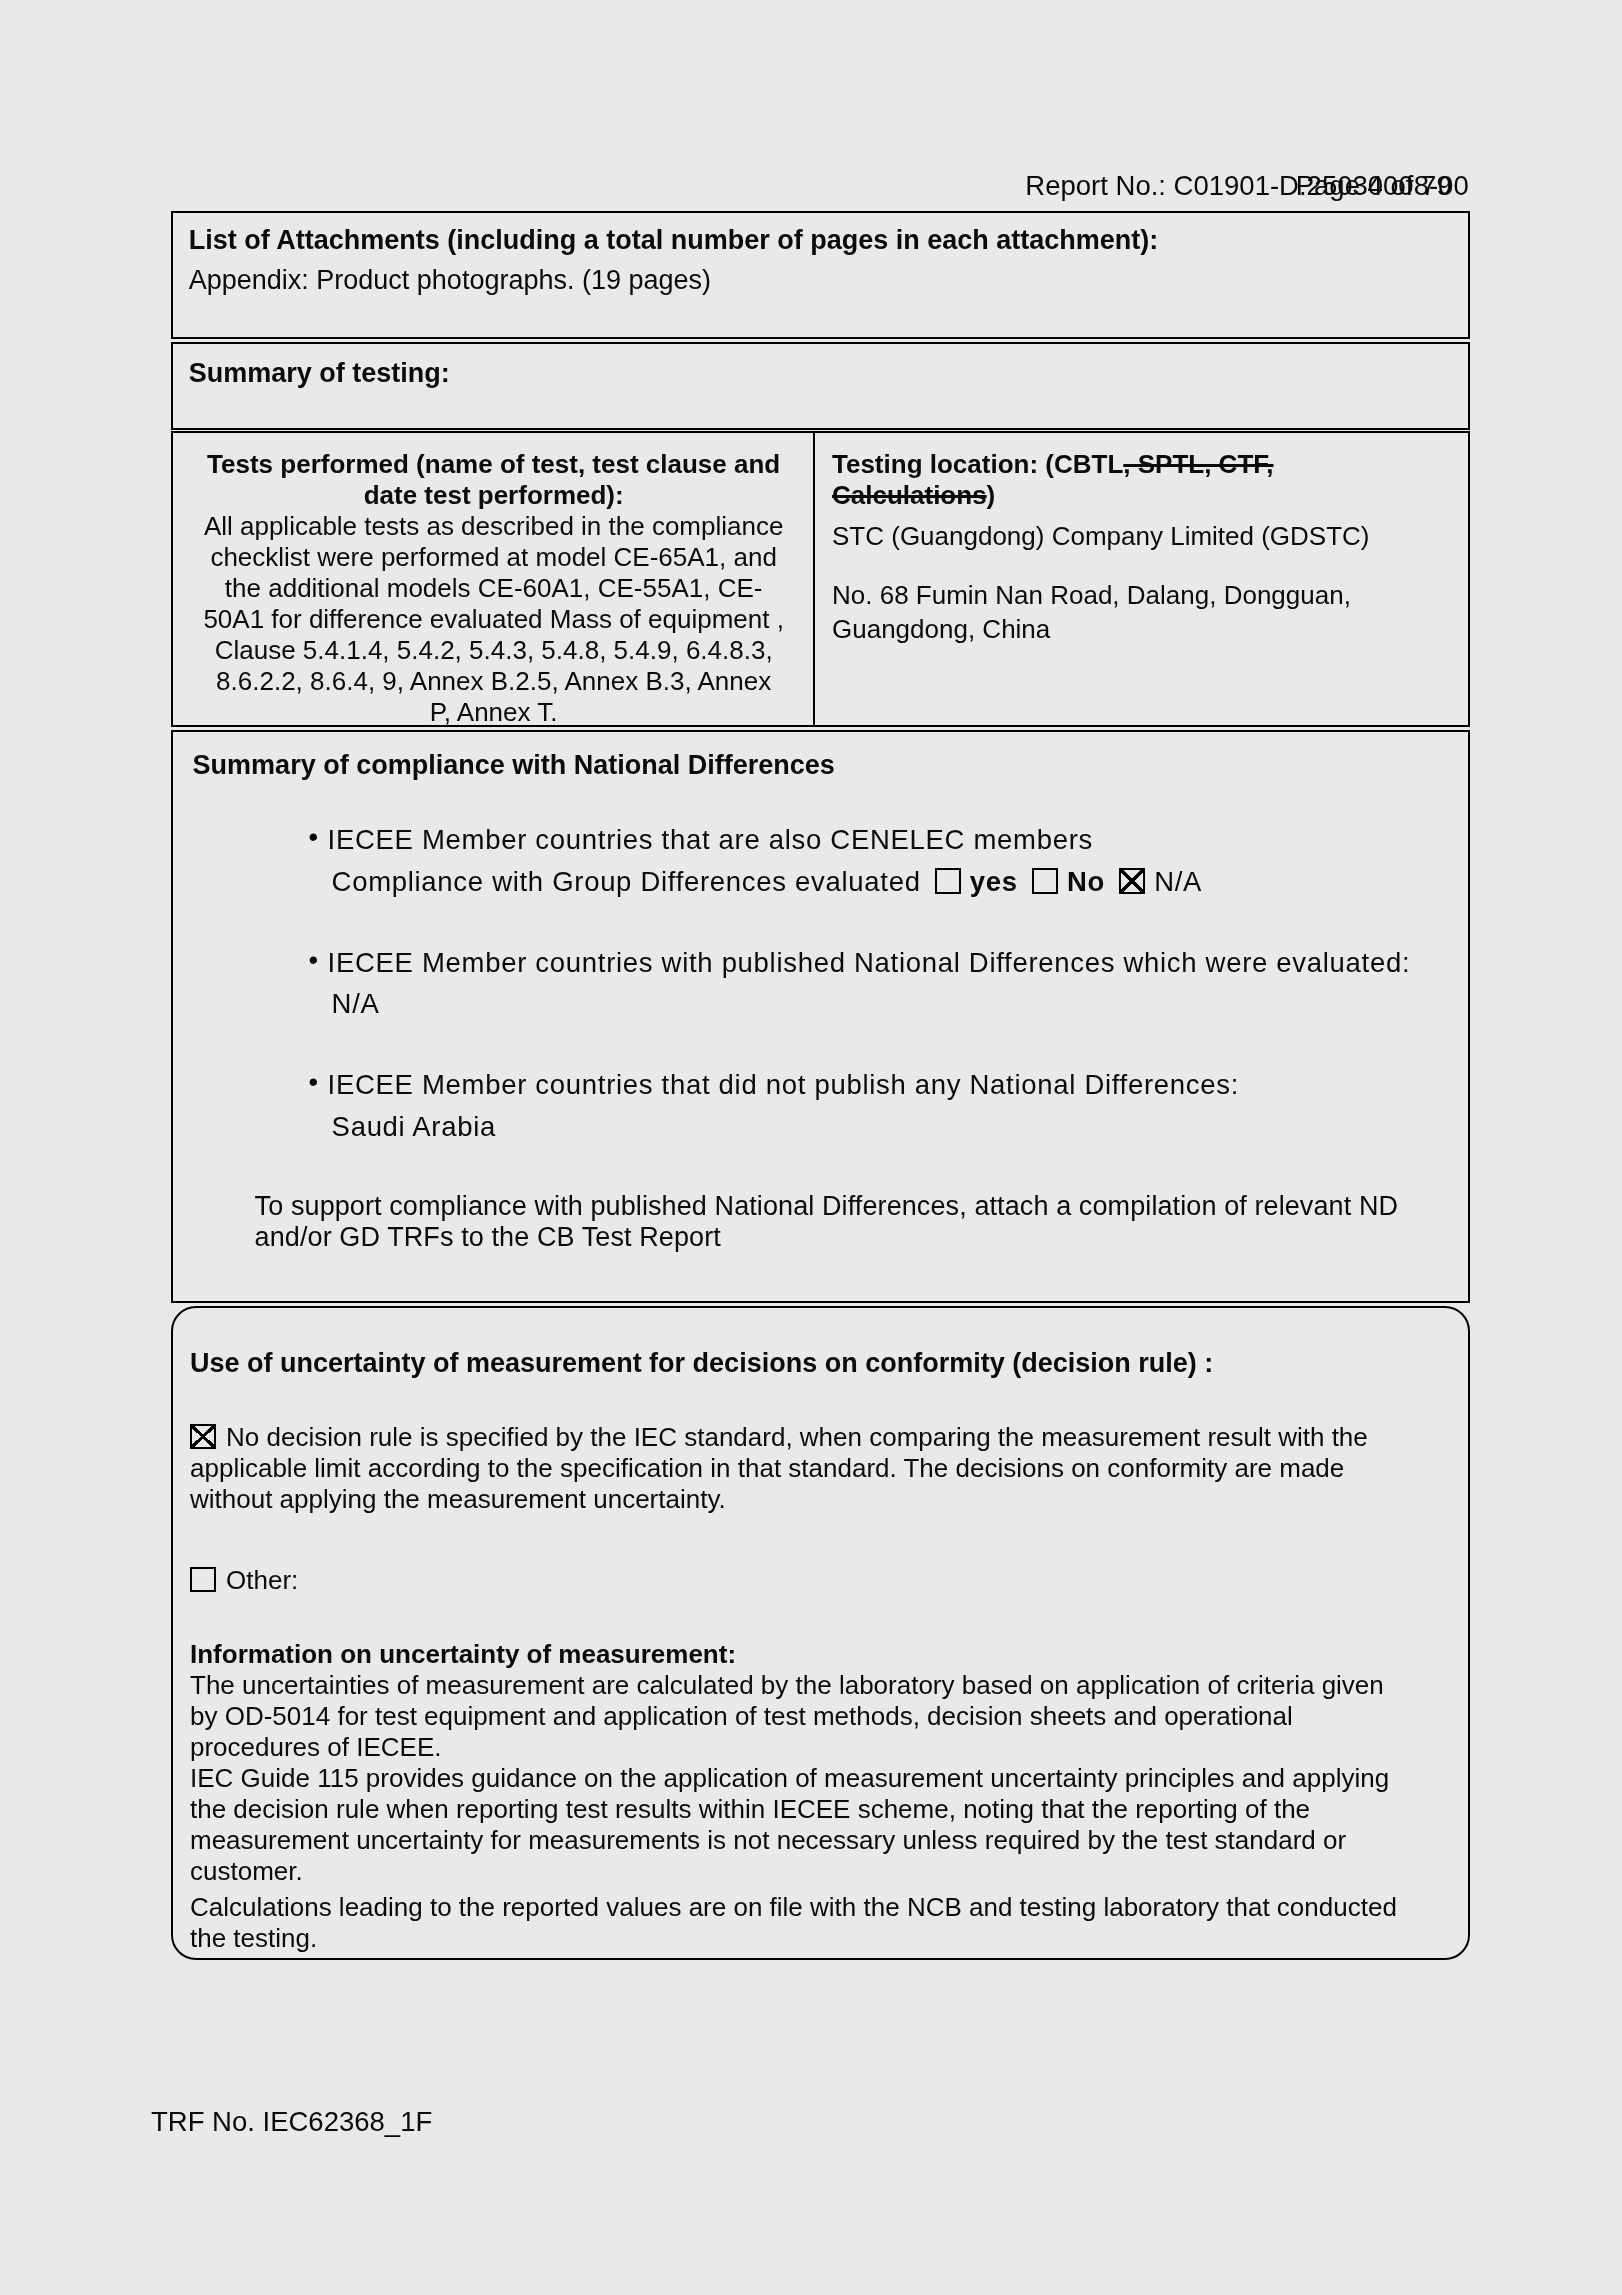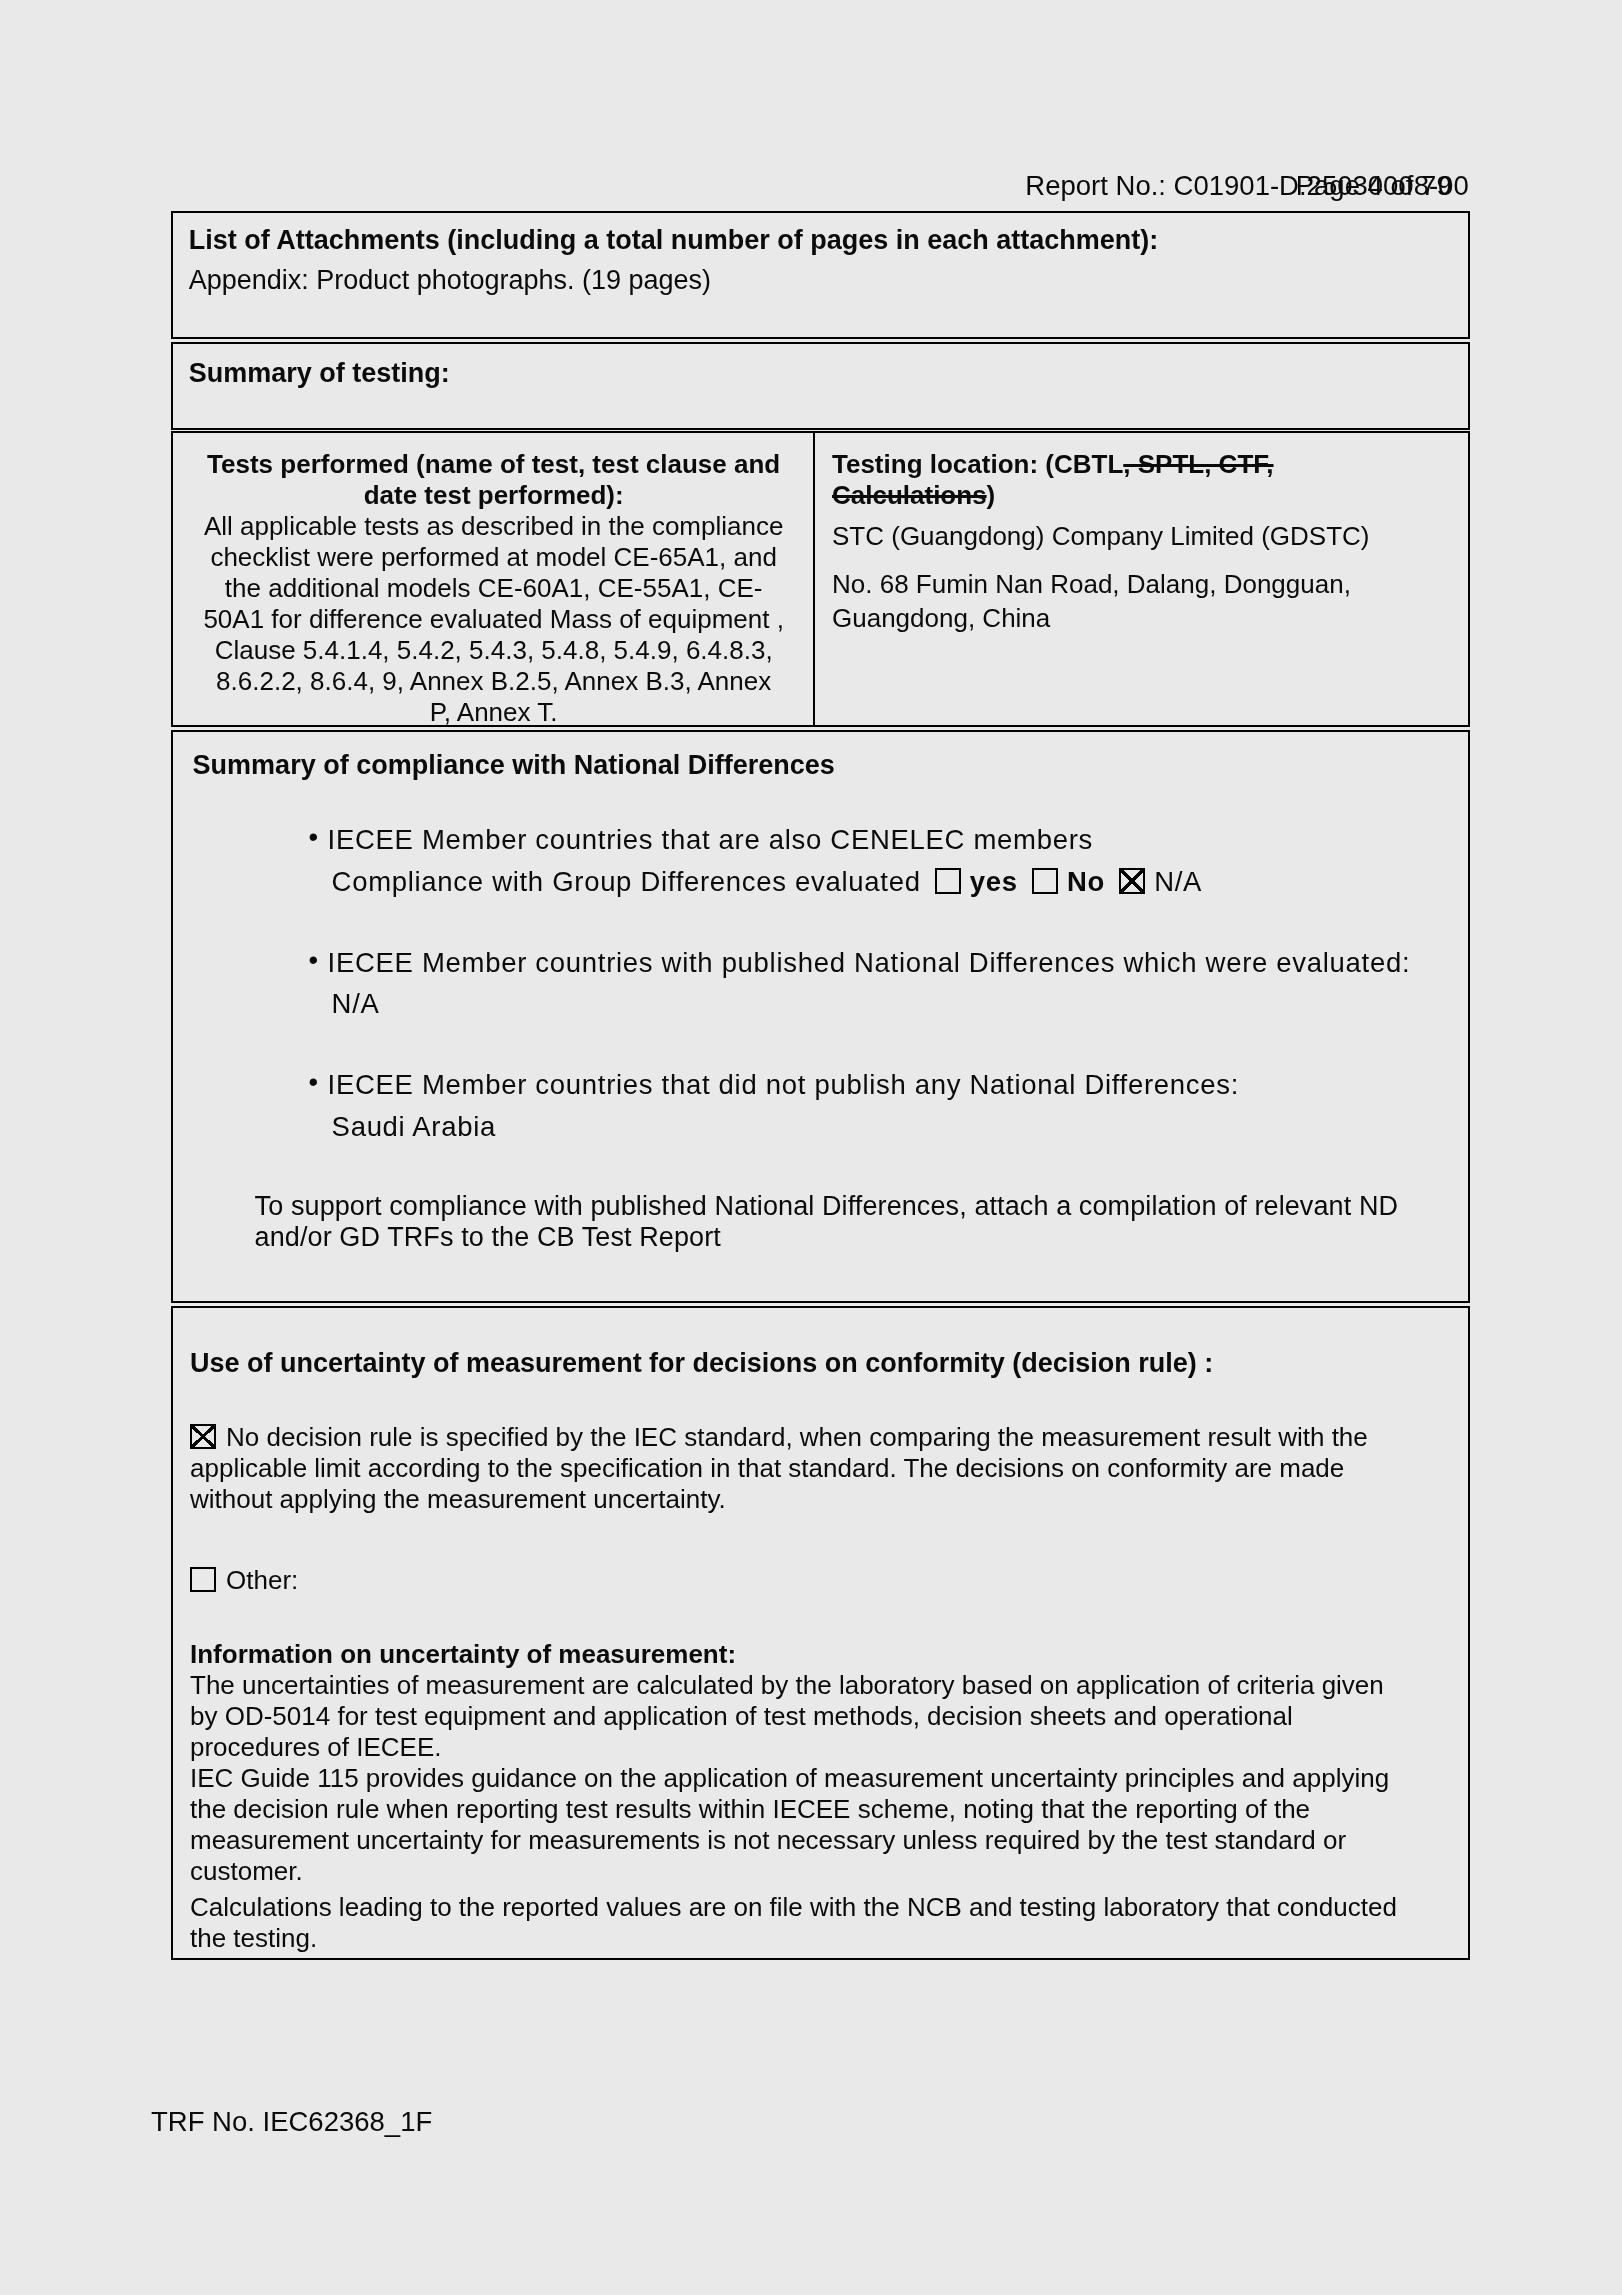--- a/index.html
+++ b/index.html
@@ -29,42 +29,42 @@
   
   .box {
     position:absolute; left:171px; width:1299px;
     border:2px solid #000; box-sizing:border-box;
     font-size:27px; line-height:33px;
   }
   .b1 { top:211px;  height:128px; padding:10.5px 15.7px; }
   .b2 { top:342px;  height:88px; padding:13px 15.7px; }
   .b3 { top:431px;  height:296px; padding:0; display:flex; }
   .b4 { top:730px; height:573px; padding:17px 19.6px; letter-spacing:0.3px; }
-  .b5 { top:1306px; height:654px; padding:39px 17px 13px 17px; }
+  .b5 { top:1306px; height:654px; padding:39px 17px 13px 17px;border-radius:25px; }
   .bold { font-weight:bold; }
   .pre { white-space:pre-line; }
   
   .b1 .title { font-weight:bold; margin-bottom:7.9px; }
   .b2 .title { font-weight:bold; }
   
   .b3 .col-left {
     width:642px; box-sizing:border-box; flex:0 0 auto;
     border-right:2px solid #000;
     padding:15.7px 14.4px 6.5px 15.7px;
     font-size:26px; line-height:31px;text-align:center;
   }
   .b3 .col-right {
     flex:1 1 auto; box-sizing:border-box;
     padding:15.7px 14.4px 6.5px 17px;
     font-size:26px; line-height:31px;
   }
   .b3 .head { font-weight:bold; }
   .strike { text-decoration:line-through; text-decoration-thickness:2.6px;margin-top:27px; }
   .b3 .company { margin-top:10.5px; }
-  .b3 .address { margin-top:15px; line-height:34px; }
+  .b3 .address { margin-top:26px; line-height:34px; }
   
   .b4 .title { font-weight:bold; letter-spacing:0; margin-bottom:42px; }
   .nd-item {
     position:relative; padding-left:135px; font-size:27.5px; line-height:31px;
     letter-spacing:0.7px;
   }
   .nd-item .bullet {
     position:absolute; left:116px; top:-2.6px; font-size:27.5px;
   }
   .nd-sub { padding-left:139px; margin-top:10.5px; font-size:27.5px; line-height:31px; letter-spacing:0.7px; }

